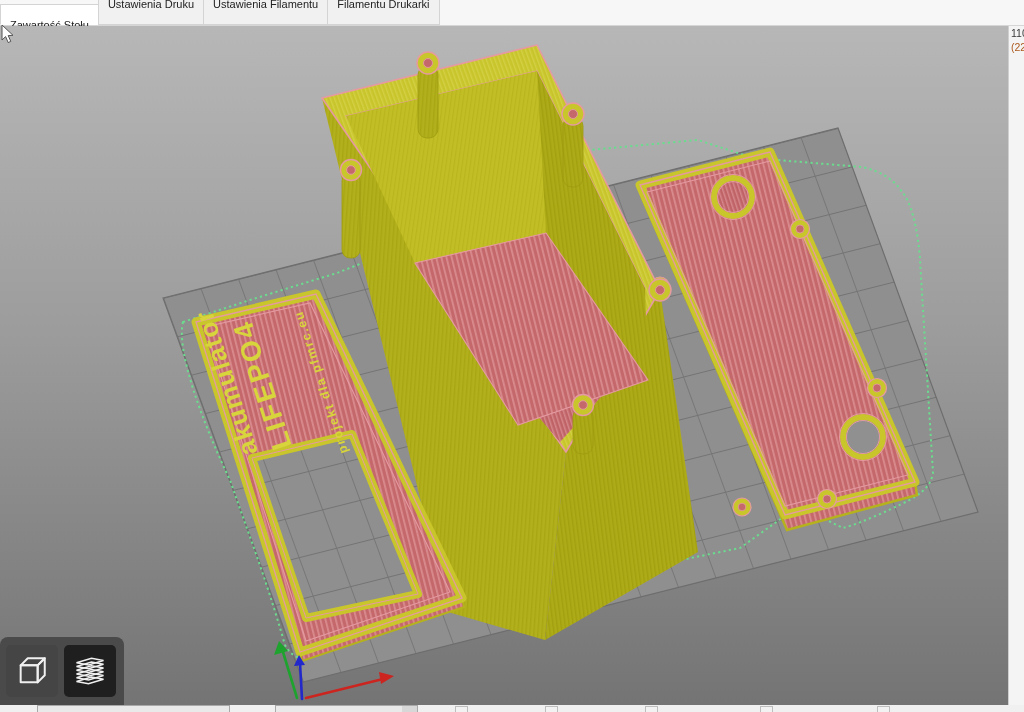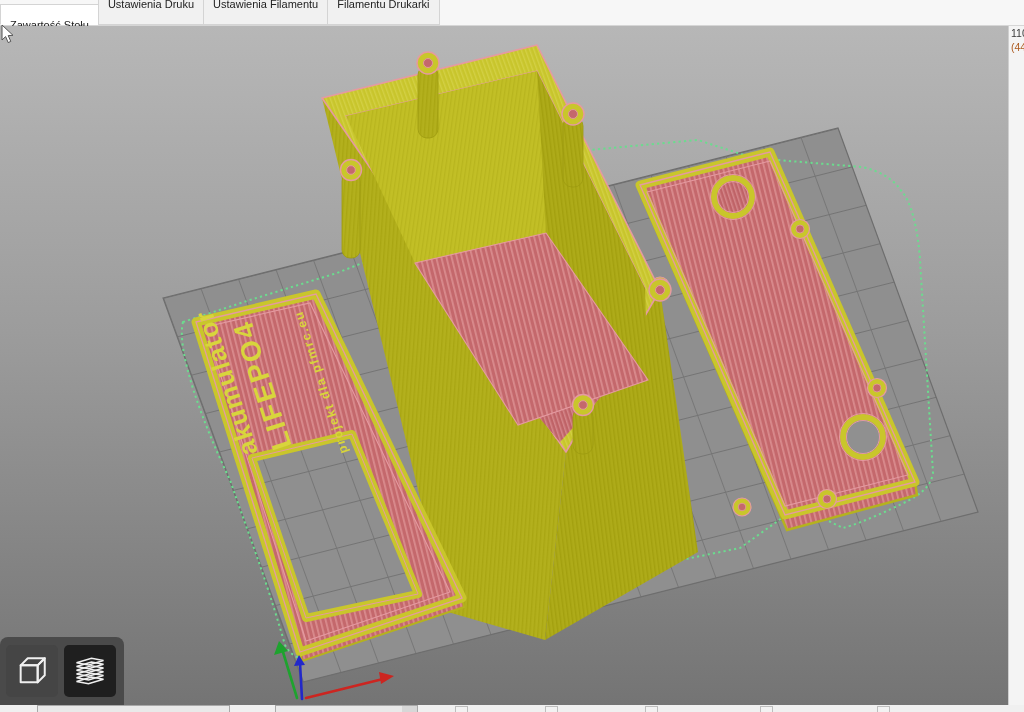--- a/index.html
+++ b/index.html
@@ -187,21 +187,21 @@
       <line x1="297" y1="698" x2="283" y2="652" stroke="#1ea32e" stroke-width="2.6"></line>
       <polygon points="279,641 274,655 288,651" fill="#1ea32e"></polygon>
       <line x1="302" y1="699" x2="300" y2="663" stroke="#2228c9" stroke-width="2.6"></line>
       <polygon points="299,655 294,666 305,665" fill="#2228c9"></polygon>
     </g>
   </svg>
   </div>
 
   <div class="rightpanel">
     <div class="rp-line">110</div>
-    <div class="rp-line warn">(44</div>
+    <div class="rp-line warn">(22</div>
   </div>
 
   <div class="viewbtns">
     <div class="vbtn">
       <svg width="34" height="34" viewBox="0 0 24 24">
         <g fill="none" stroke="#f0f0f0" stroke-width="1.4" stroke-linejoin="round">
           <rect x="4" y="8" width="12" height="12"></rect>
           <polygon points="4,8 9,3 21,3 16,8"></polygon>
           <polygon points="16,8 21,3 21,15 16,20"></polygon>
         </g>

